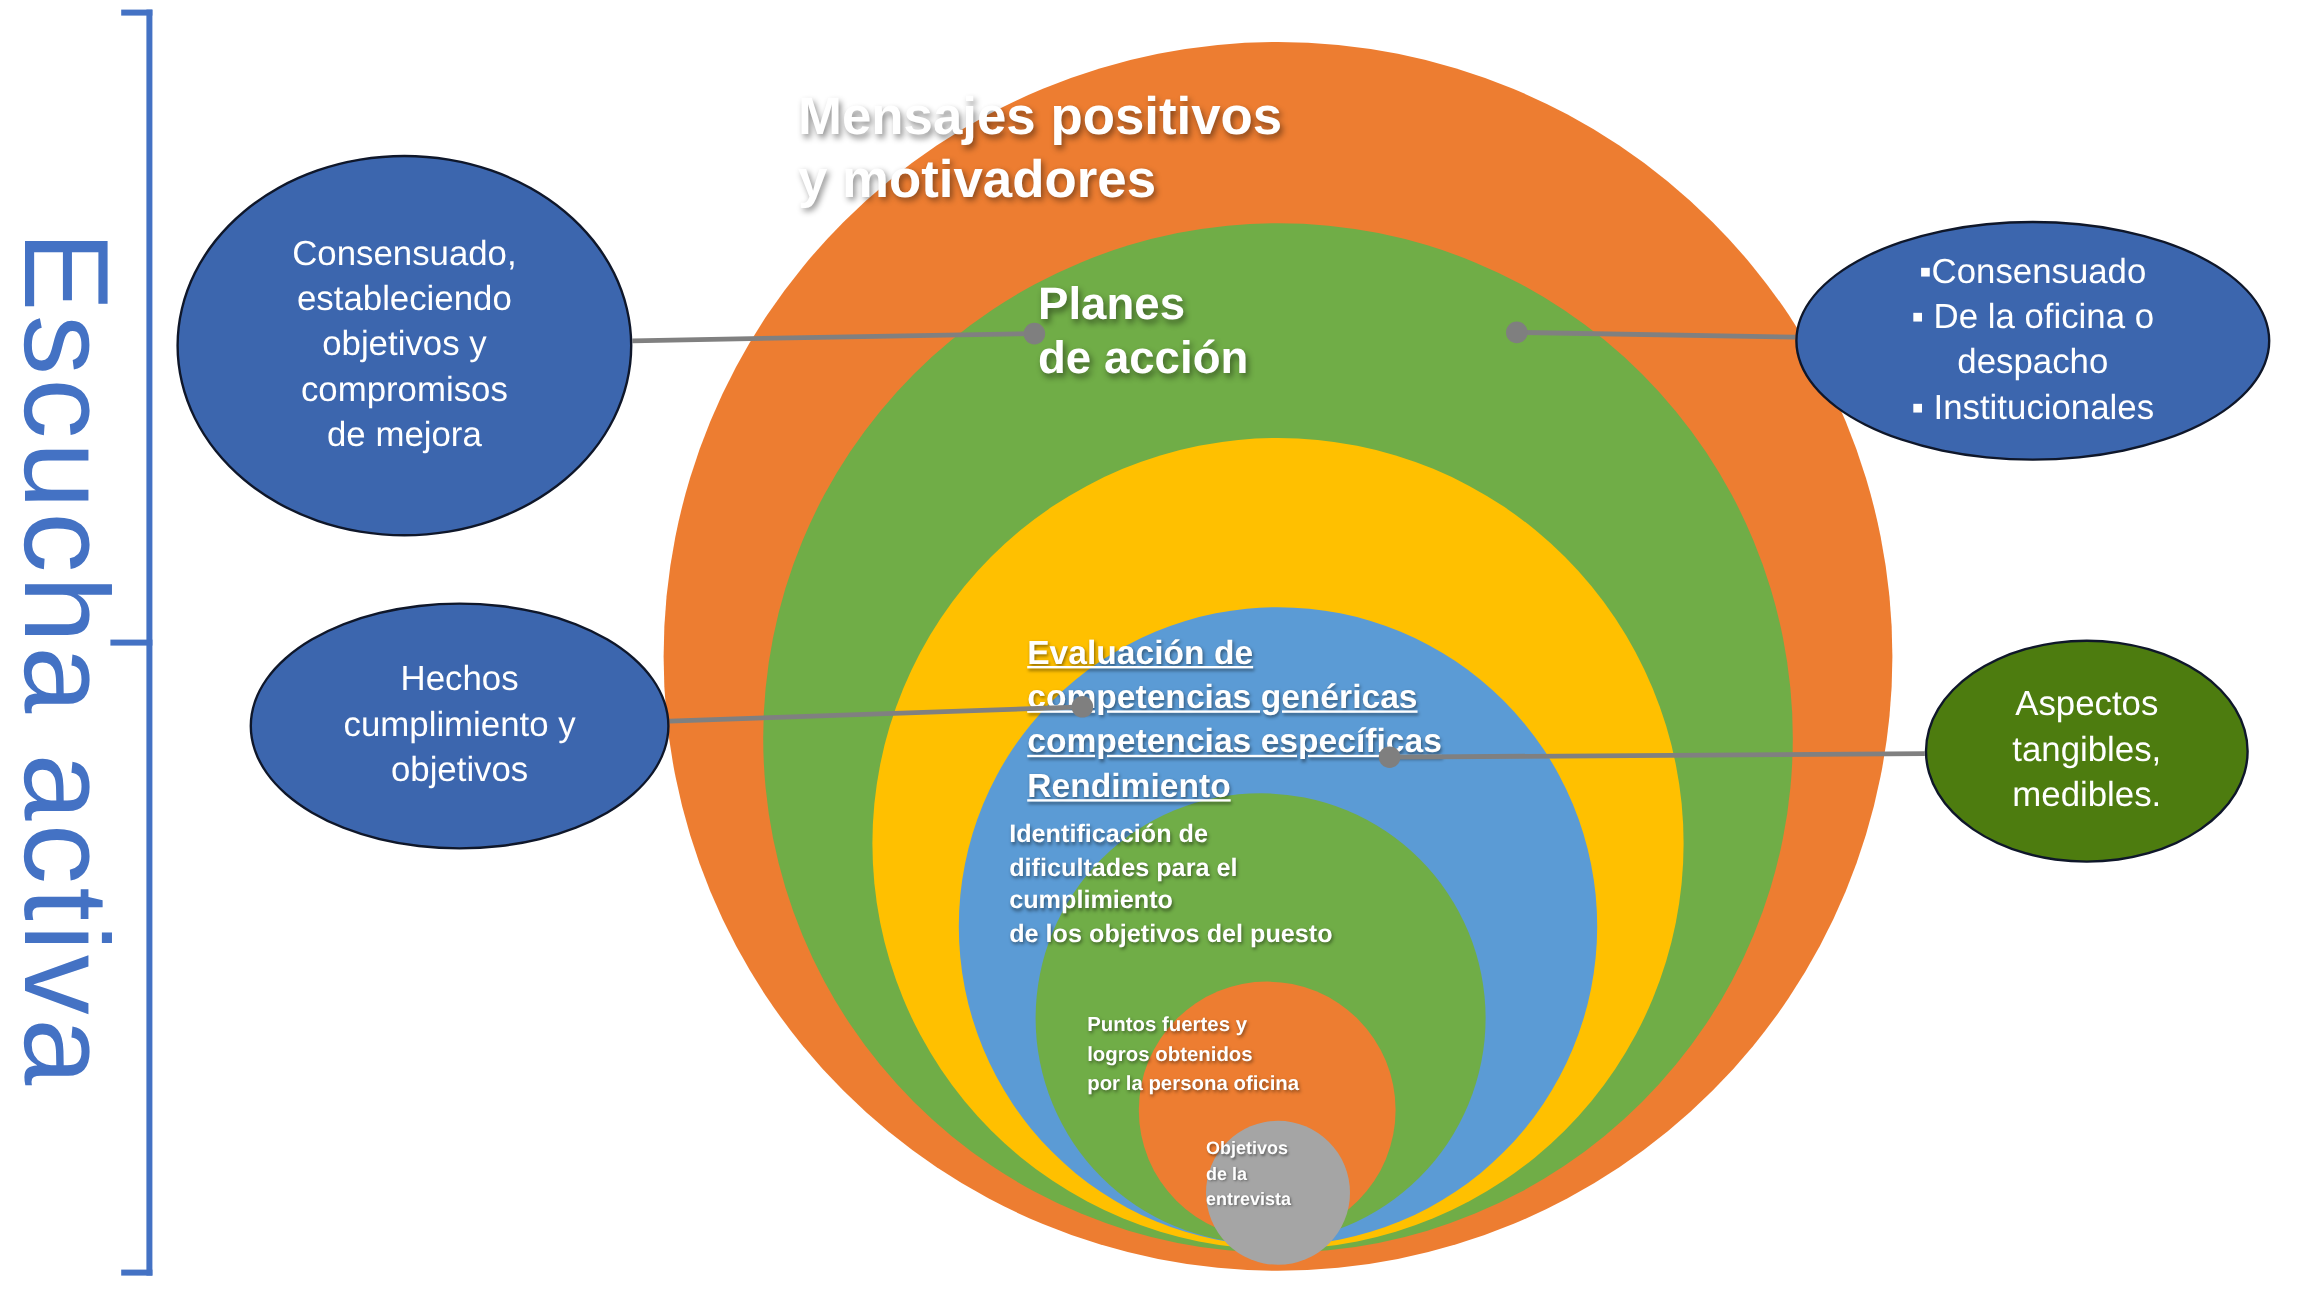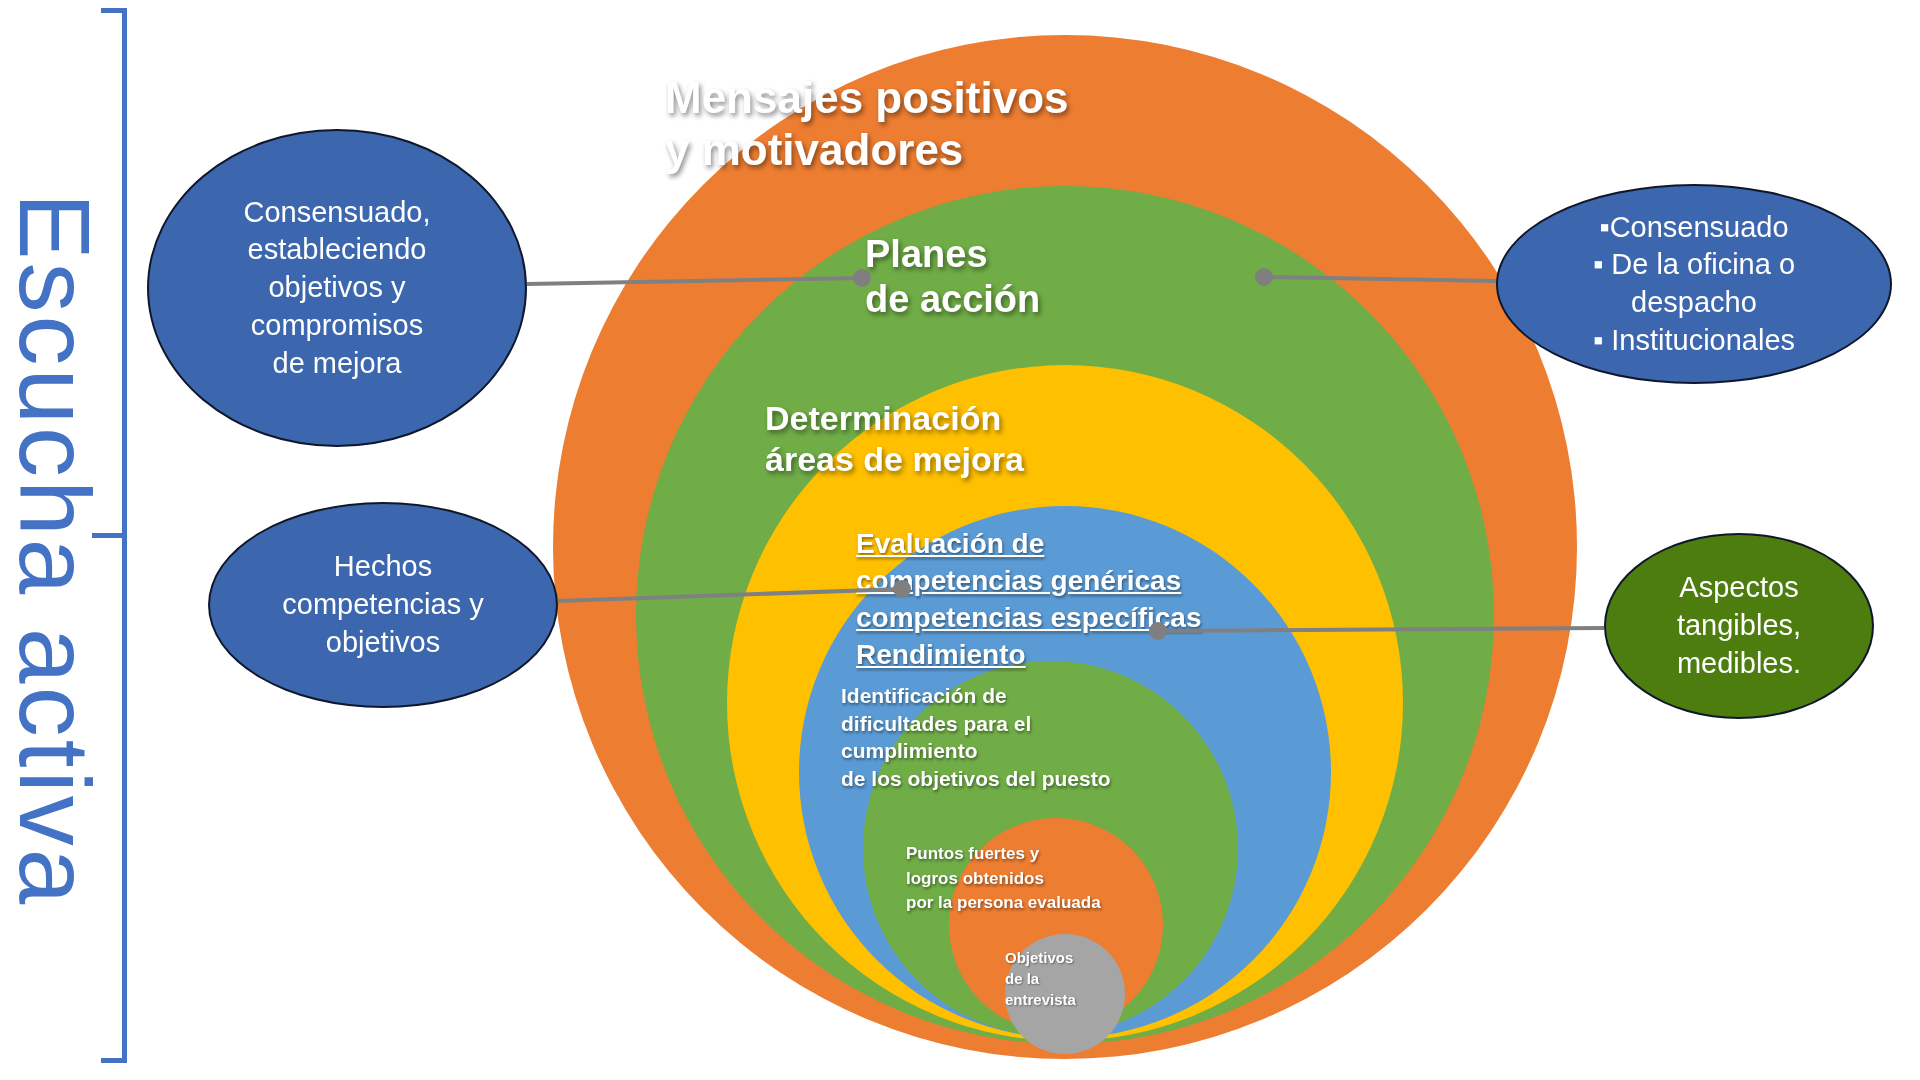--- a/index.html
+++ b/index.html
@@ -90,33 +90,31 @@
   <div class="ring" style="left: 727px; top: 365px; width: 676px; height: 676px; background-color: rgb(255, 192, 0);"></div>
   <div class="ring" style="left: 799px; top: 506px; width: 532px; height: 532px; background-color: rgb(91, 155, 213);"></div>
   <div class="ring" style="left: 863px; top: 661px; width: 375px; height: 375px; background-color: rgb(112, 173, 71);"></div>
   <div class="ring" style="left: 949px; top: 818px; width: 214px; height: 214px; background-color: rgb(237, 125, 49);"></div>
   <div class="ring" style="left: 1005px; top: 934px; width: 120px; height: 120px; background-color: rgb(165, 165, 165);"></div>
 
   <div class="ring-label" style="left:665px; top:72px;  width:800px; font-size:44px; line-height:1.18;">Mensajes positivos
 y motivadores</div>
   <div class="ring-label" style="left:865px; top:232px; width:400px; font-size:38px; line-height:1.18;">Planes
 de acción</div>
-  <div class="ring-label" style="left:765px; top:398px; width:600px; font-size:34px; line-height:1.2;">Determinación
-áreas de mejora</div>
   <div class="ring-label" style="left:856px; top:526px; width:400px; font-size:28px; line-height:1.32; text-shadow:1px 2px 3px rgba(0,0,0,0.45);text-decoration:underline;">Evaluación de
 competencias genéricas
 competencias específicas
 Rendimiento</div>
   <div class="ring-label" style="left:841px; top:682px; width:470px; font-size:21px; line-height:1.32; text-shadow:1px 2px 3px rgba(0,0,0,0.45);">Identificación de
 dificultades para el
 cumplimiento
 de los objetivos del puesto</div>
   <div class="ring-label" style="left:906px; top:842px; width:300px; font-size:17px; line-height:1.45; text-shadow:1px 2px 3px rgba(0,0,0,0.45);">Puntos fuertes y
 logros obtenidos
-por la persona evaluada</div>
+por la persona oficina</div>
   <div class="ring-label" style="left:1005px; top:947px; width:120px; font-size:15px; line-height:1.4; text-shadow:1px 1px 2px rgba(0,0,0,0.4);">Objetivos
 de la
 entrevista</div>
 
   <div class="connector" style="left: 527px; top: 282px; width: 335px; transform: rotate(-1.03deg); background-color: rgb(128, 128, 128);"></div>
   <div class="dot" style="left:853px; top:269px;"></div>
 
   <div class="connector" style="left: 1264px; top: 275px; width: 232px; transform: rotate(0.99deg); background-color: rgb(128, 128, 128);"></div>
   <div class="dot" style="left:1255px; top:268px;"></div>
 
@@ -129,19 +127,19 @@
   <div class="callout" style="left: 147px; top: 129px; width: 380px; height: 318px; background-color: rgb(60, 102, 174);">Consensuado,
 estableciendo
 objetivos y
 compromisos
 de mejora</div>
   <div class="callout" style="left: 1496px; top: 184px; width: 396px; height: 200px; background-color: rgb(60, 102, 174);">▪Consensuado
 ▪ De la oficina o
 despacho
 ▪ Institucionales</div>
   <div class="callout" style="left: 208px; top: 502px; width: 350px; height: 206px; background-color: rgb(60, 102, 174);">Hechos
-competencias y
+cumplimiento y
 objetivos</div>
   <div class="callout" style="left: 1604px; top: 533px; width: 270px; height: 186px; background-color: #4d7c0f;">Aspectos
 tangibles,
 medibles.</div>
 
 </div>
 
 </body></html>

